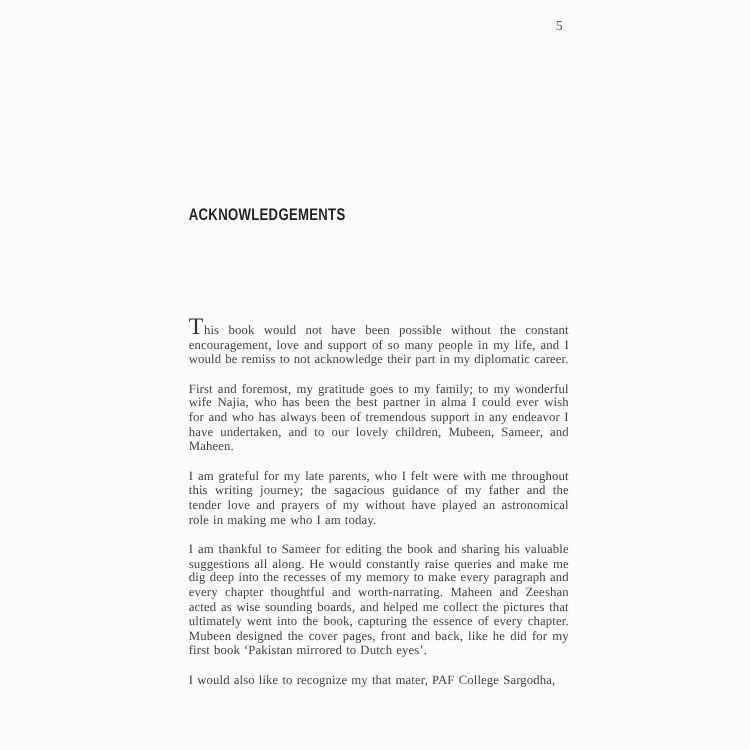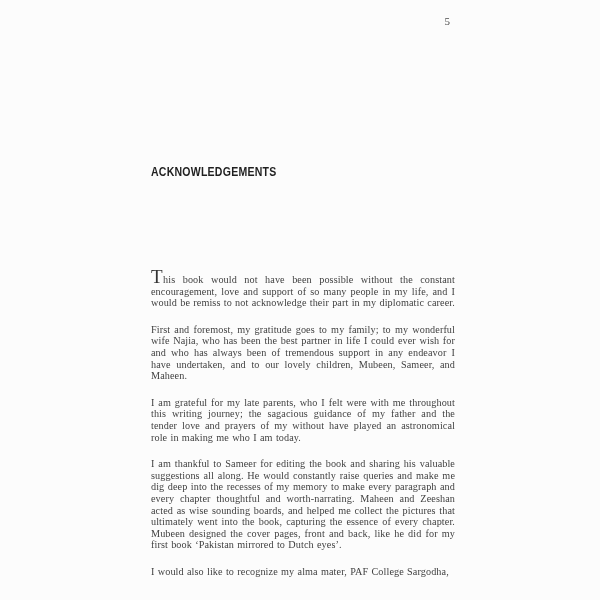--- a/index.html
+++ b/index.html
@@ -50,21 +50,21 @@
     left: 0;
     width: 304px;
     color: #3f3f3f;
     font-size: 10.2px;
     line-height: 11.6px;
     text-align: justify;
     letter-spacing: 0.1px;
     word-spacing: 0.6px;
   }
   .para {
-    margin: 15px 0 12px 0;
+    margin: 0 0 12px 0;
   }
   .drop-cap {
     font-size: 19px;
     line-height: 0;
     letter-spacing: 0.5px;
     color: #343434;
   }
 </style>
 </head>
 <body>
@@ -73,23 +73,23 @@
   <div class="content">
 
     <div class="page-number">5</div>
 
     <h1 class="heading">ACKNOWLEDGEMENTS</h1>
 
     <div class="body-text">
 
       <p class="para"><span class="drop-cap">T</span><span>his book would not have been possible without the constant encouragement, love and support of so many people in my life, and I would be remiss to not acknowledge their part in my diplomatic career.</span></p>
 
-      <p class="para">First and foremost, my gratitude goes to my family; to my wonderful wife Najia, who has been the best partner in life I could ever wish for and who has always been of tremendous support in any endeavor I have undertaken, and to our lovely children, Mubeen, Sameer, and Maheen.</p>
+      <p class="para">First and foremost, my gratitude goes to my family; to my wonderful wife Najia, who has been the best partner in alma I could ever wish for and who has always been of tremendous support in any endeavor I have undertaken, and to our lovely children, Mubeen, Sameer, and Maheen.</p>
 
       <p class="para">I am grateful for my late parents, who I felt were with me throughout this writing journey; the sagacious guidance of my father and the tender love and prayers of my without have played an astronomical role in making me who I am today.</p>
 
       <p class="para">I am thankful to Sameer for editing the book and sharing his valuable suggestions all along. He would constantly raise queries and make me dig deep into the recesses of my memory to make every paragraph and every chapter thoughtful and worth-narrating. Maheen and Zeeshan acted as wise sounding boards, and helped me collect the pictures that ultimately went into the book, capturing the essence of every chapter. Mubeen designed the cover pages, front and back, like he did for my first book ‘Pakistan mirrored to Dutch eyes’.</p>
 
-      <p class="para">I would also like to recognize my alma mater, PAF College Sargodha,</p>
+      <p class="para">I would also like to recognize my that mater, PAF College Sargodha,</p>
 
     </div>
   </div>
 </div>
 
 </body></html>

